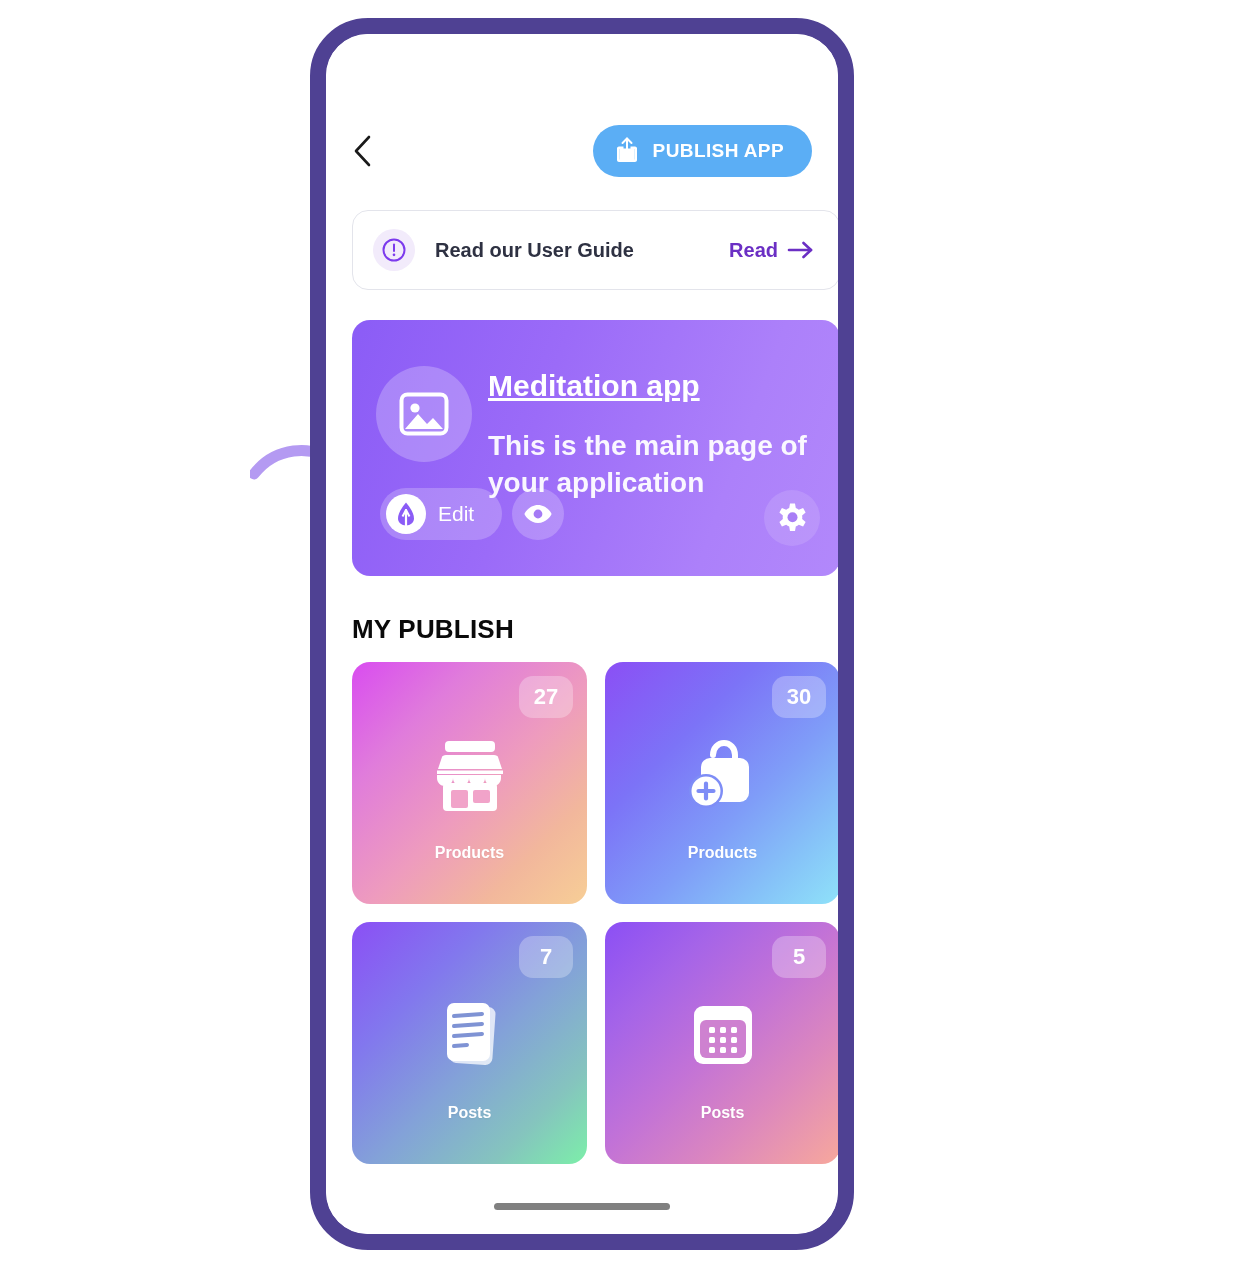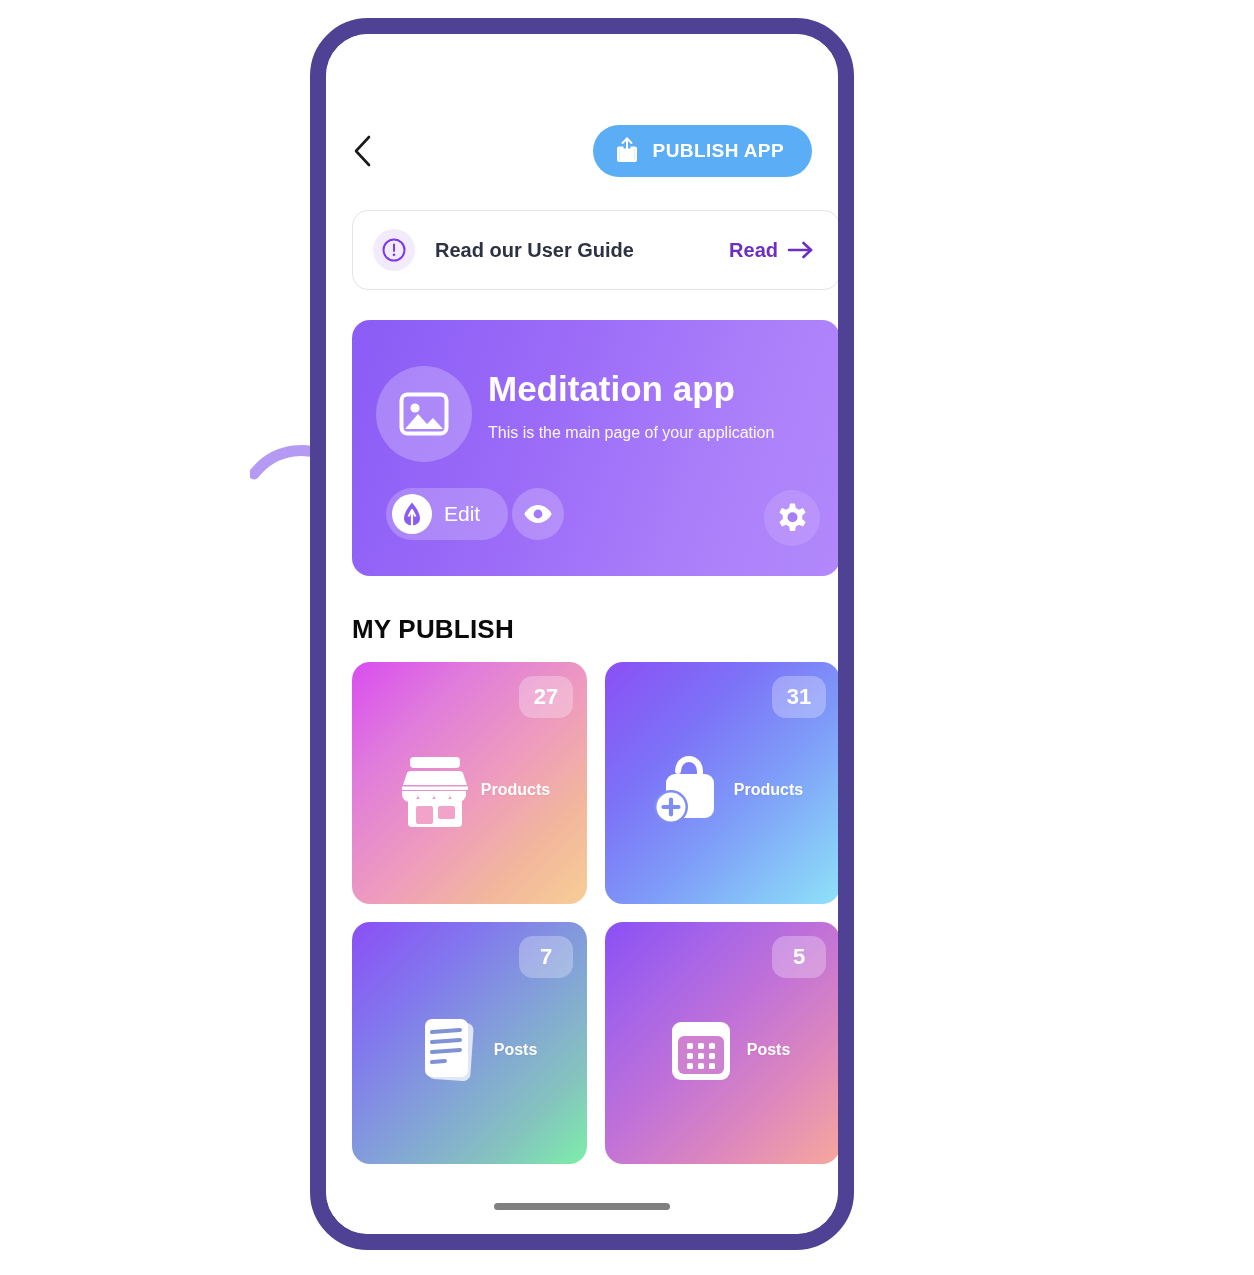--- a/index.html
+++ b/index.html
@@ -94,28 +94,28 @@
     overflow:hidden;
   }
   #app-thumb {
     position:absolute; left:24px; top:46px;
     width:96px; height:96px; border-radius:50%;
     background:rgba(255,255,255,0.24);
     display:flex; align-items:center; justify-content:center;
   }
   #app-text-block { position:absolute; left:136px; top:48px; width:320px; }
   #app-title {
-    color:#ffffff; font-size:35px; font-weight:bold; line-height:1.2;
+    color:#ffffff; font-size:30px; font-weight:bold; line-height:1.2;text-decoration:underline;
   }
   #app-subtitle {
-    margin-top:12px;
-    color:rgba(255,255,255,0.94); font-size:16px; line-height:1.32;
+    margin-top:24px;
+    color:rgba(255,255,255,0.94); font-size:28px; line-height:1.32;font-weight:bold;
   }
   #edit-button {
-    position:absolute; left:34px; top:168px;
+    position:absolute; left:28px; top:168px;
     height:52px; min-width:122px;
     border-radius:26px;
     background:rgba(255,255,255,0.22);
     display:flex; align-items:center; gap:12px;
     padding:0 22px 0 6px;
     cursor:pointer;
   }
   #edit-icon-circle {
     width:40px; height:40px; border-radius:50%;
     background:#ffffff;
@@ -150,21 +150,21 @@
     width:488px;
     display:grid; grid-template-columns:1fr 1fr;
     gap:18px 18px;
   }
   .library-card {
     position:relative;
     height:242px;
     border-radius:18px;
     overflow:hidden;
     cursor:pointer;
-    display:flex; flex-direction:row;
+    display:flex; flex-direction:column;
     align-items:center; justify-content:center;
   }
   .card-count {
     position:absolute; top:14px; right:14px;
     min-width:54px; height:42px; padding:0 14px;
     border-radius:14px;
     background:rgba(255,255,255,0.28);
     display:flex; align-items:center; justify-content:center;
     color:#ffffff; font-size:22px; font-weight:bold;
   }
@@ -315,21 +315,21 @@
                        C61 53.5, 64.5 57, 69 57 C73.5 57, 77 53.5, 77 49 L77 46 Z" fill="#ffffff"></path>
               <rect x="19" y="54" width="54" height="28" rx="4" fill="#ffffff"></rect>
               <rect x="27" y="61" width="17" height="18" rx="2" fill="#EE93C0" opacity="0.85"></rect>
               <rect x="49" y="61" width="17" height="13" rx="2" fill="#EE93C0" opacity="0.85"></rect>
             </svg>
           </div>
           <div class="card-label">Products</div>
         </div>
 
         <div class="library-card" id="card-services">
-          <div class="card-count">31</div>
+          <div class="card-count">30</div>
           <div class="card-icon">
             <svg width="92" height="92" viewBox="0 0 92 92">
               <path d="M36 26 C36 19, 41 14, 47 14 C53 14, 58 19, 58 26 L58 31" stroke="#ffffff" stroke-width="6" fill="none" stroke-linecap="round"></path>
               <rect x="24" y="29" width="48" height="44" rx="9" fill="#ffffff"></rect>
               <circle cx="29" cy="62" r="17" fill="#7E8DF6"></circle>
               <circle cx="29" cy="62" r="14.5" fill="#ffffff"></circle>
               <path d="M29 54.5 L29 69.5 M21.5 62 L36.5 62" stroke="#7E8DF6" stroke-width="4.2" stroke-linecap="round"></path>
             </svg>
           </div>
           <div class="card-label">Products</div>

